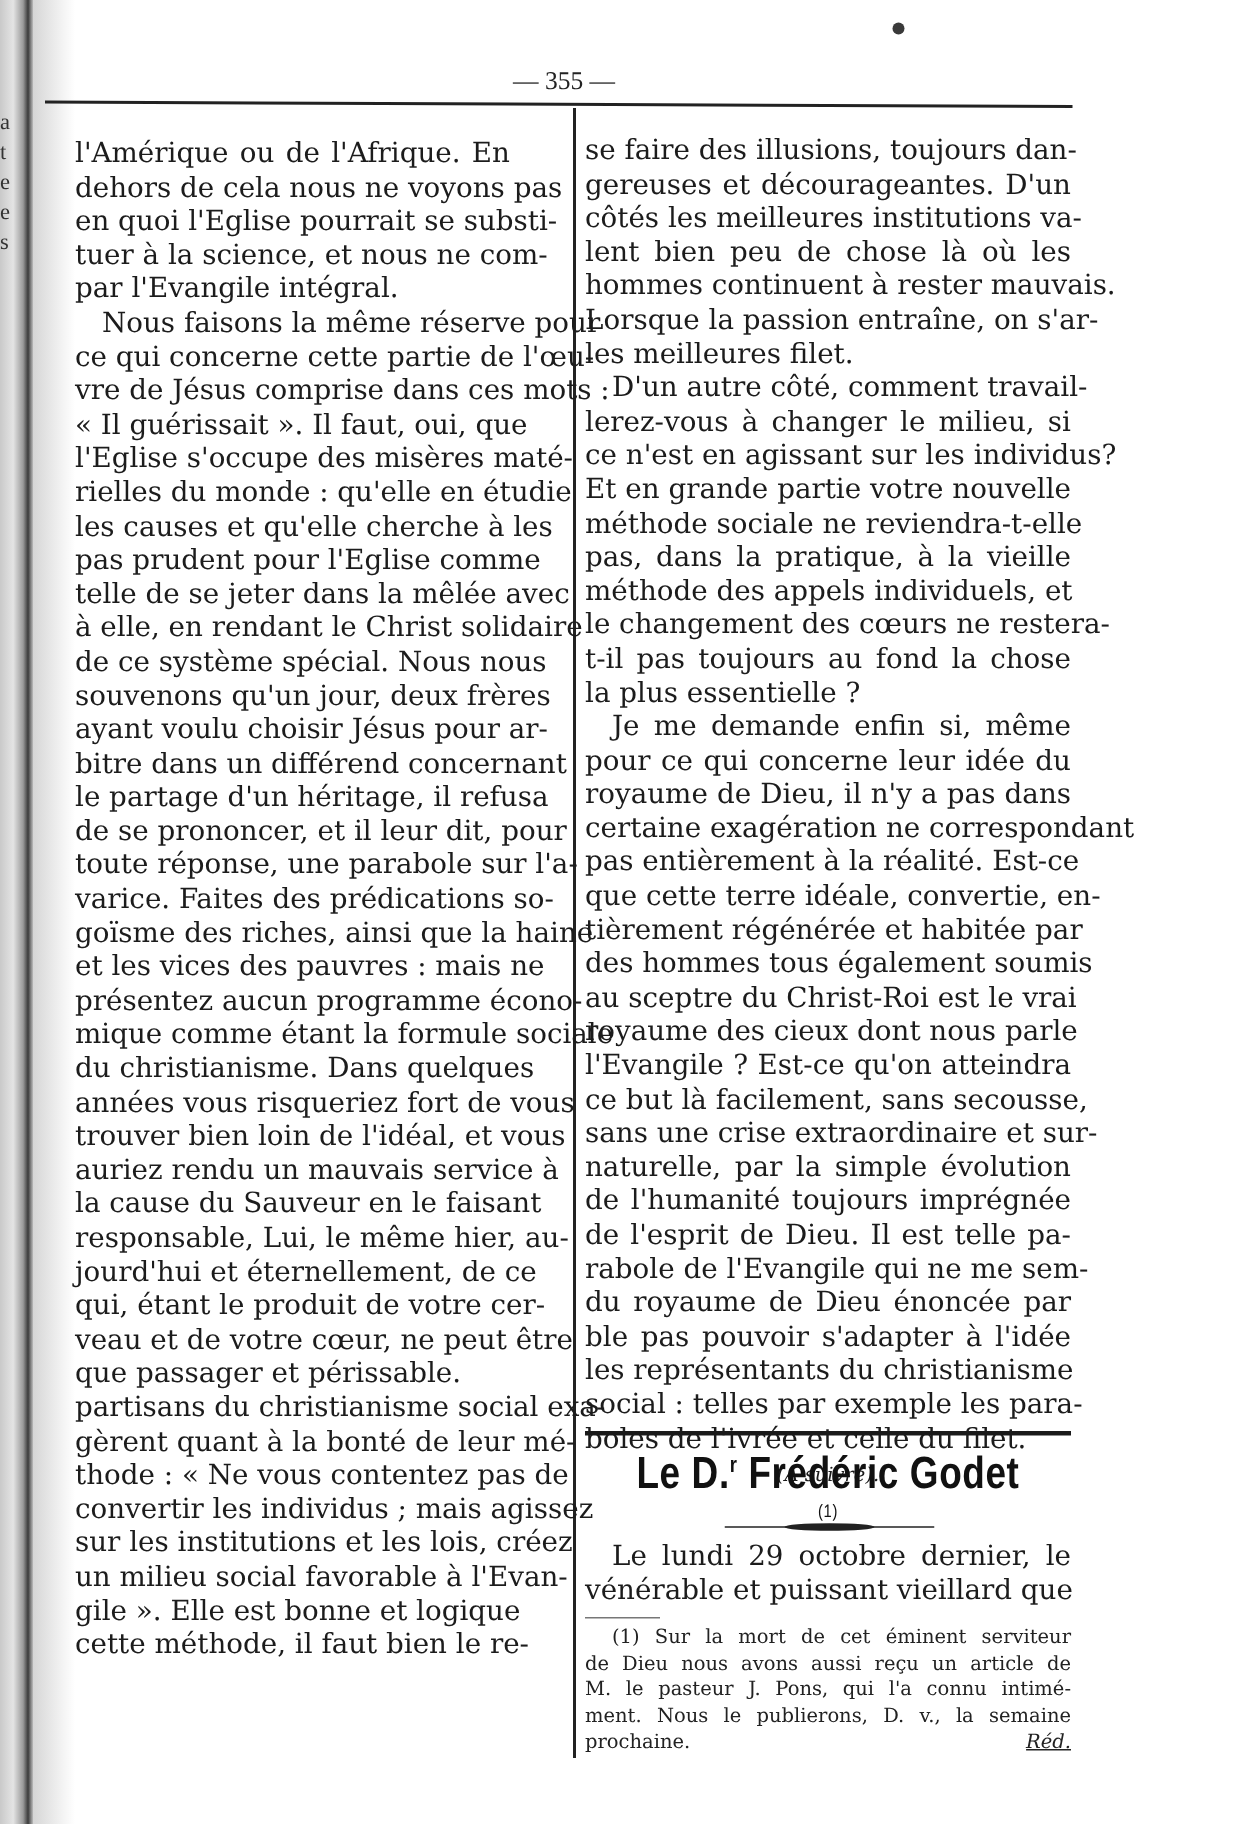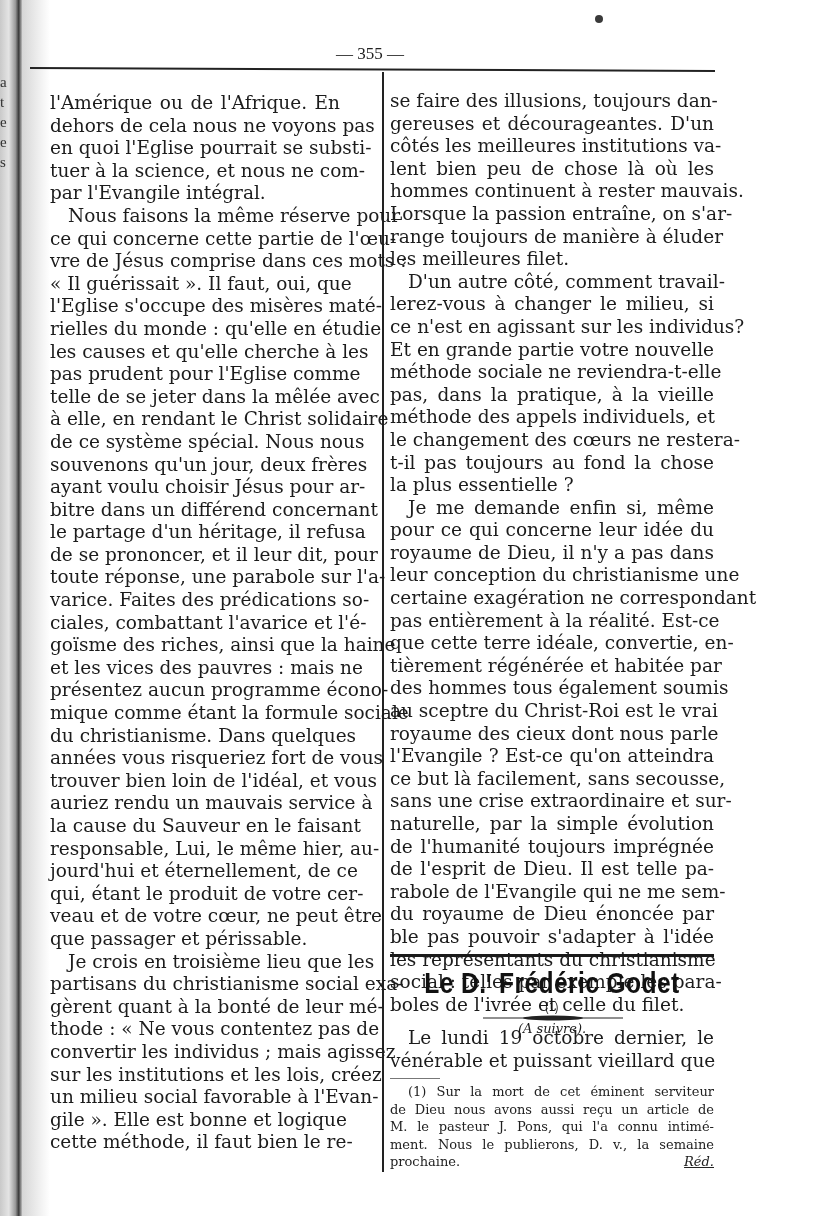--- a/index.html
+++ b/index.html
@@ -22,21 +22,21 @@
     position: absolute; left: 0; top: 72px; width: 12px;
     font-size: 15px; line-height: 20px; color: #333;
     font-family: "Liberation Serif", serif;
   }
   .margin-letters span { display: block; }
   .ink-dot {
     position: absolute; left: 595px; top: 15px; width: 8px; height: 8px;
     border-radius: 50%; background: #3a3a3a;
   }
   .page-number {
-    position: absolute; left: 330px; top: 44px; width: 80px; text-align: center;
+    position: absolute; left: 330px; top: 44px; width: 80px; text-align: right;
     font-family: "Liberation Serif", serif; font-size: 17px; color: #222;
   }
   .header-rule {
     position: absolute; left: 30px; top: 67px; width: 685px; height: 2px;
     background: #222; transform: rotate(0.25deg); transform-origin: left;
   }
   .col-rule {
     position: absolute; left: 382px; top: 72px; width: 2px; height: 1100px;
     background: #222;
   }
@@ -122,68 +122,64 @@
     <span class="line">telle de se jeter dans la mêlée avec</span>
     <span class="line">à elle, en rendant le Christ solidaire</span>
     <span class="line">de ce système spécial. Nous nous</span>
     <span class="line">souvenons qu'un jour, deux frères</span>
     <span class="line">ayant voulu choisir Jésus pour ar-</span>
     <span class="line">bitre dans un différend concernant</span>
     <span class="line">le partage d'un héritage, il refusa</span>
     <span class="line">de se prononcer, et il leur dit, pour</span>
     <span class="line">toute réponse, une parabole sur l'a-</span>
     <span class="line">varice. Faites des prédications so-</span>
-    <span class="line">ciales, combattant l'avarice et l'é-</span>
     <span class="line">goïsme des riches, ainsi que la haine</span>
     <span class="line">et les vices des pauvres : mais ne</span>
     <span class="line">présentez aucun programme écono-</span>
     <span class="line">mique comme étant la formule sociale</span>
     <span class="line">du christianisme. Dans quelques</span>
     <span class="line">années vous risqueriez fort de vous</span>
     <span class="line">trouver bien loin de l'idéal, et vous</span>
     <span class="line">auriez rendu un mauvais service à</span>
     <span class="line">la cause du Sauveur en le faisant</span>
     <span class="line">responsable, Lui, le même hier, au-</span>
     <span class="line">jourd'hui et éternellement, de ce</span>
     <span class="line">qui, étant le produit de votre cer-</span>
     <span class="line">veau et de votre cœur, ne peut être</span>
     <span class="line last">que passager et périssable.</span>
-    <span class="line indent">Je crois en troisième lieu que les</span>
     <span class="line">partisans du christianisme social exa-</span>
     <span class="line">gèrent quant à la bonté de leur mé-</span>
     <span class="line">thode : « Ne vous contentez pas de</span>
     <span class="line">convertir les individus ; mais agissez</span>
     <span class="line">sur les institutions et les lois, créez</span>
     <span class="line">un milieu social favorable à l'Evan-</span>
     <span class="line">gile ». Elle est bonne et logique</span>
     <span class="line">cette méthode, il faut bien le re-</span>
   </div>
 <div class="column col-right" id="right-col">
     <span class="line">se faire des illusions, toujours dan-</span>
     <span class="line">gereuses et décourageantes. D'un</span>
     <span class="line">côtés les meilleures institutions va-</span>
     <span class="line">lent bien peu de chose là où les</span>
     <span class="line">hommes continuent à rester mauvais.</span>
     <span class="line">Lorsque la passion entraîne, on s'ar-</span>
-    <span class="line">range toujours de manière à éluder</span>
     <span class="line last">les meilleures filet.</span>
     <span class="line indent">D'un autre côté, comment travail-</span>
     <span class="line">lerez-vous à changer le milieu, si</span>
     <span class="line">ce n'est en agissant sur les individus?</span>
     <span class="line">Et en grande partie votre nouvelle</span>
     <span class="line">méthode sociale ne reviendra-t-elle</span>
     <span class="line">pas, dans la pratique, à la vieille</span>
     <span class="line">méthode des appels individuels, et</span>
     <span class="line">le changement des cœurs ne restera-</span>
     <span class="line">t-il pas toujours au fond la chose</span>
     <span class="line last">la plus essentielle ?</span>
     <span class="line indent">Je me demande enfin si, même</span>
     <span class="line">pour ce qui concerne leur idée du</span>
     <span class="line">royaume de Dieu, il n'y a pas dans</span>
-    <span class="line">leur conception du christianisme une</span>
     <span class="line">certaine exagération ne correspondant</span>
     <span class="line">pas entièrement à la réalité. Est-ce</span>
     <span class="line">que cette terre idéale, convertie, en-</span>
     <span class="line">tièrement régénérée et habitée par</span>
     <span class="line">des hommes tous également soumis</span>
     <span class="line">au sceptre du Christ-Roi est le vrai</span>
     <span class="line">royaume des cieux dont nous parle</span>
     <span class="line">l'Evangile ? Est-ce qu'on atteindra</span>
     <span class="line">ce but là facilement, sans secousse,</span>
     <span class="line">sans une crise extraordinaire et sur-</span>
@@ -202,21 +198,21 @@
 <div class="section-rule"></div>
 <div class="article-title">
   <span>Le D.</span><sup>r</sup><span> Frédéric Godet</span>
   <span class="fn">(1)</span>
 </div>
 <svg class="ornament" viewBox="0 0 140 6">
   <line x1="0" y1="3" x2="140" y2="3" stroke="#222" stroke-width="1"></line>
   <ellipse cx="70" cy="3" rx="30" ry="2.5" fill="#222"></ellipse>
 </svg>
 <div class="article-body" id="article-body">
-    <span class="line indent">Le lundi 19 octobre dernier, le</span>
+    <span class="line indent">Le lundi 29 octobre dernier, le</span>
     <span class="line">vénérable et puissant vieillard que</span>
   </div>
 
 <div class="footnote-rule"></div>
 <div class="footnote" id="footnote">
     <span class="line indent">(1) Sur la mort de cet éminent serviteur</span>
     <span class="line">de Dieu nous avons aussi reçu un article de</span>
     <span class="line">M. le pasteur J. Pons, qui l'a connu intimé-</span>
     <span class="line">ment. Nous le publierons, D. v., la semaine</span>
     <span class="line last"><span>prochaine.</span><span class="sig">Réd.</span></span>

